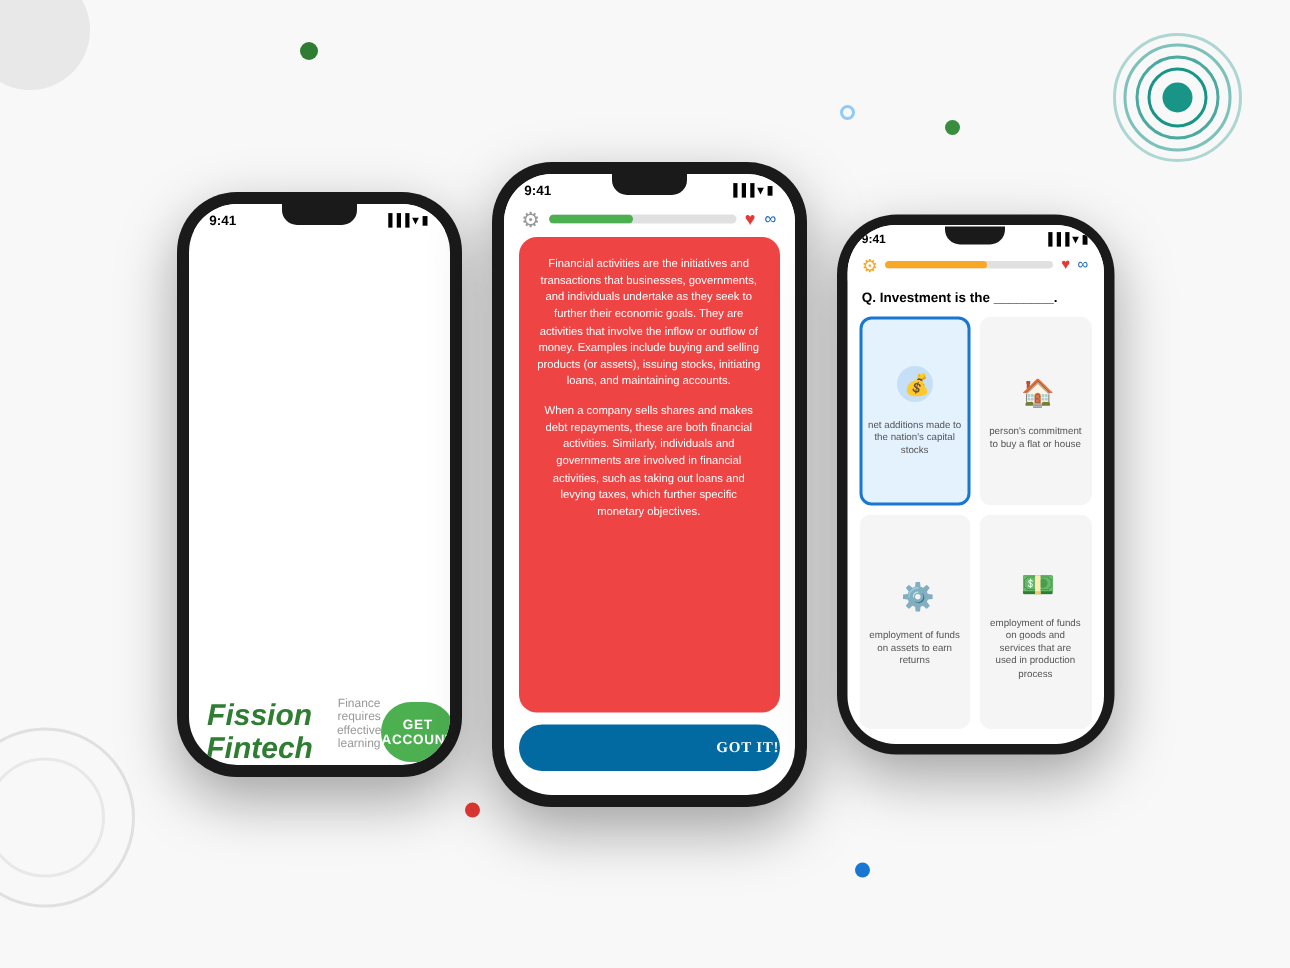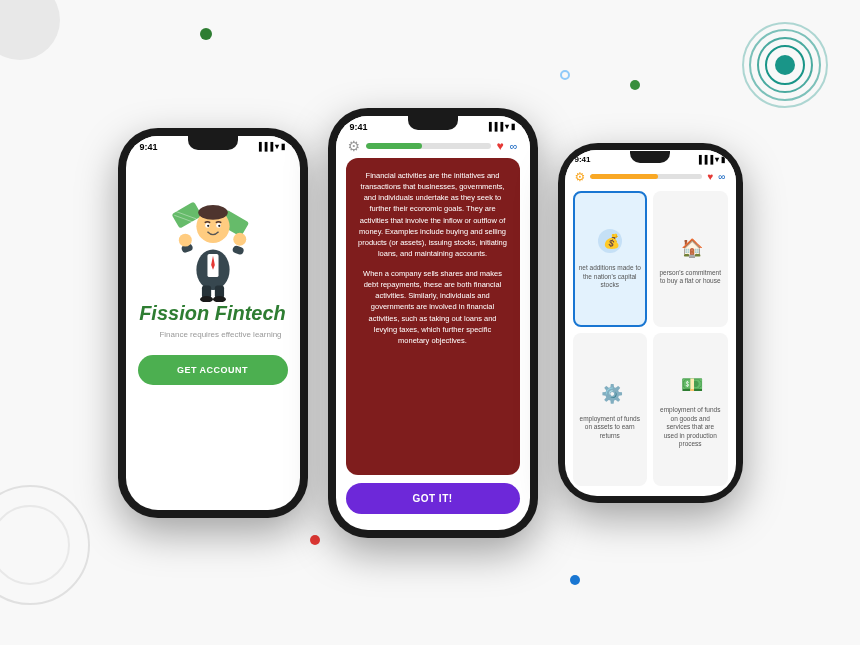--- a/index.html
+++ b/index.html
@@ -140,22 +140,22 @@
       width: 50px;
       height: 14px;
       background: #1a1a1a;
       border-radius: 0 0 10px 10px;
       z-index: 10;
     }
 
     
     .p1-content {
       display: flex;
-      flex-direction: column;
-      align-items: center;
+      flex-direction: row;
+      align-items: flex-end;
       height: 100%;
       padding: 28px 12px 12px;
     }
     .p1-title {
       font-size: 20px;
       font-weight: 900;
       color: #2e7d32;
       text-align: center;
       line-height: 1.1;
       margin-bottom: 6px;
@@ -230,43 +230,44 @@
       color: #1565c0;
     }
     .p2-question-title {
       padding: 8px 14px 6px;
       font-size: 13px;
       font-weight: 900;
       color: #000;
     }
     .p2-card {
       margin: 0 10px;
-      background: #7f1d1d;
+      background: #ef4444;
       border-radius: 12px;
       padding: 12px;
       flex: 1;
     }
     .p2-card-text {
       font-size: 7.5px;
       color: #fff;
       line-height: 1.5;
       text-align: center;
     }
     .p2-got-it {
       margin: 8px 10px 10px;
-      background: #6d28d9;
+      background: #0369a1;
       color: #fff;
       border: none;
       border-radius: 25px;
       padding: 10px 0;
       font-size: 10px;
       font-weight: 800;
-      text-align: center;
+      text-align: right;
       cursor: pointer;
       letter-spacing: 0.5px;
+      font-family: Liberation Serif, serif;
     }
     .p2-content {
       display: flex;
       flex-direction: column;
       height: calc(100% - 24px);
     }
 
     
     .p3-header {
       padding: 4px 10px 3px;
@@ -485,20 +486,21 @@
       </div>
       <div class="p3-content">
         <div class="p3-header">
           <span class="p3-gear">⚙</span>
           <div class="p3-progress">
             <div class="p3-progress-fill"></div>
           </div>
           <span class="p3-heart">♥</span>
           <span class="p3-infinity">∞</span>
         </div>
+        <div class="p3-question">Q. Investment is the ________.</div>
         <div class="p3-options">
 
           <div class="p3-option selected">
             <div class="p3-option-icon">
               <svg width="28" height="28" viewBox="0 0 28 28">
                   <circle cx="14" cy="14" r="12" fill="#1976d2" opacity="0.15"></circle>
                   <text x="7" y="19" font-size="14">💰</text>
                 </svg>
             </div>
             <div class="p3-option-text">net additions made to the nation's capital stocks</div>

